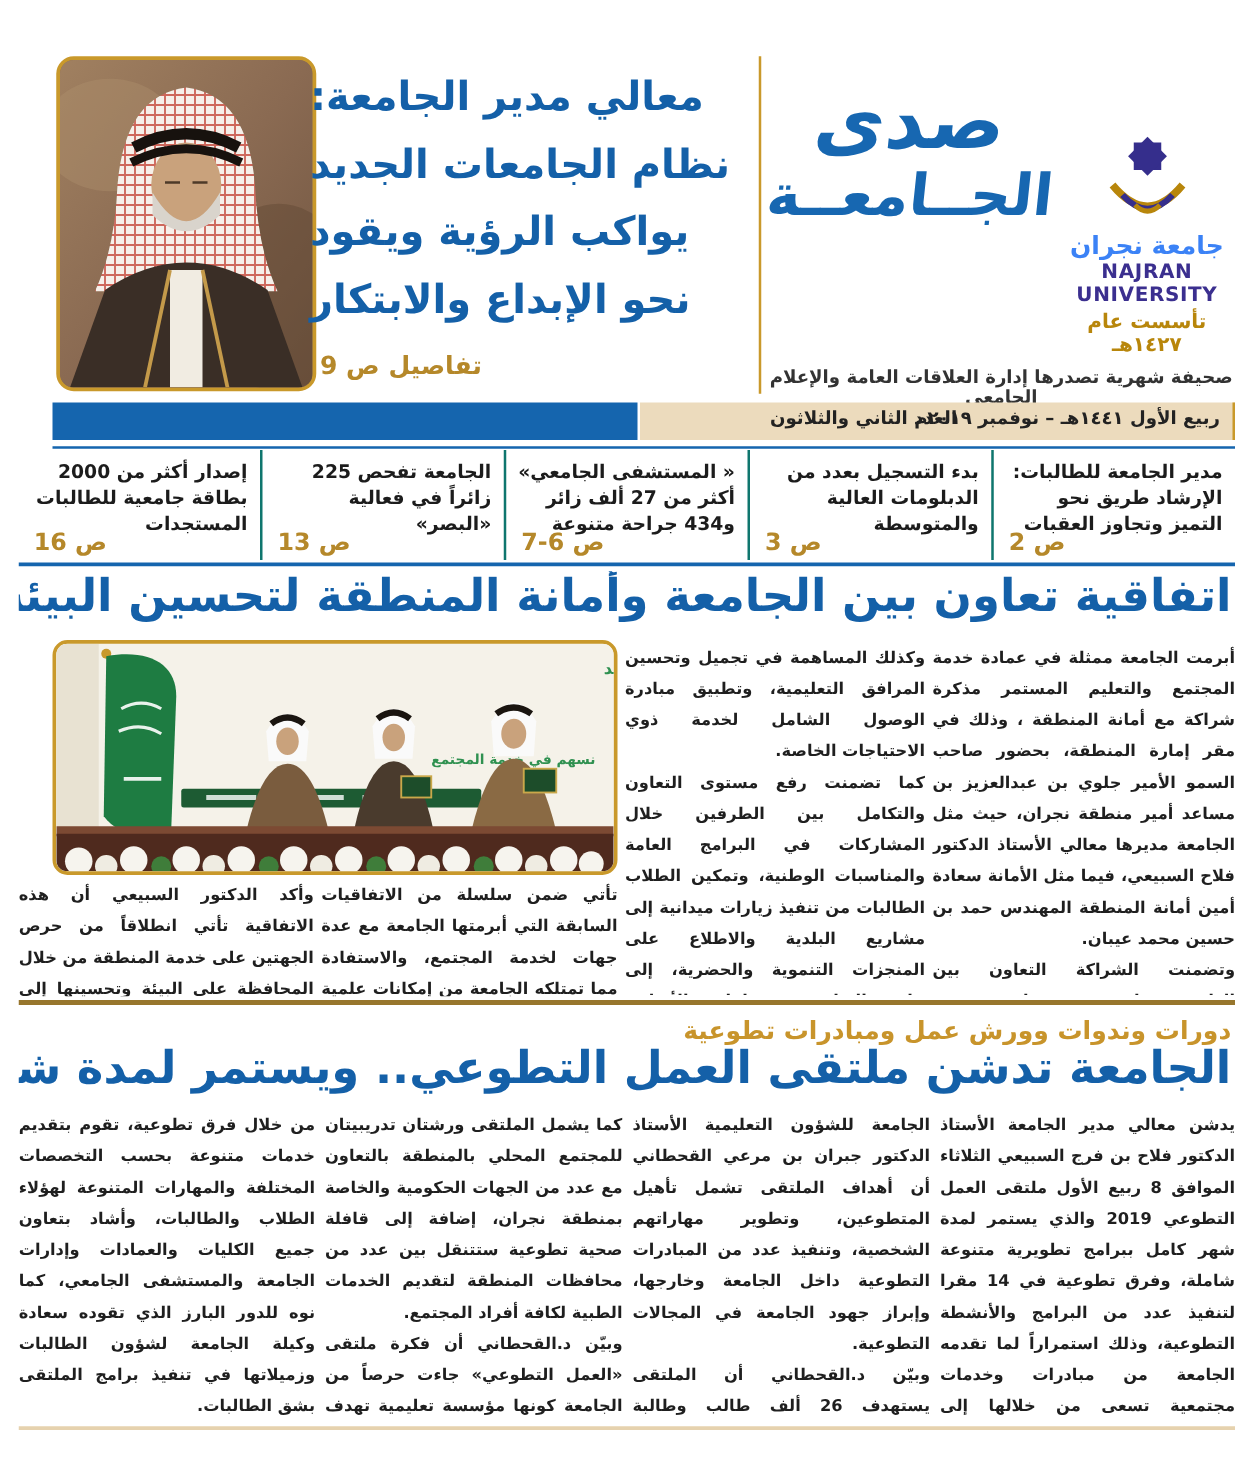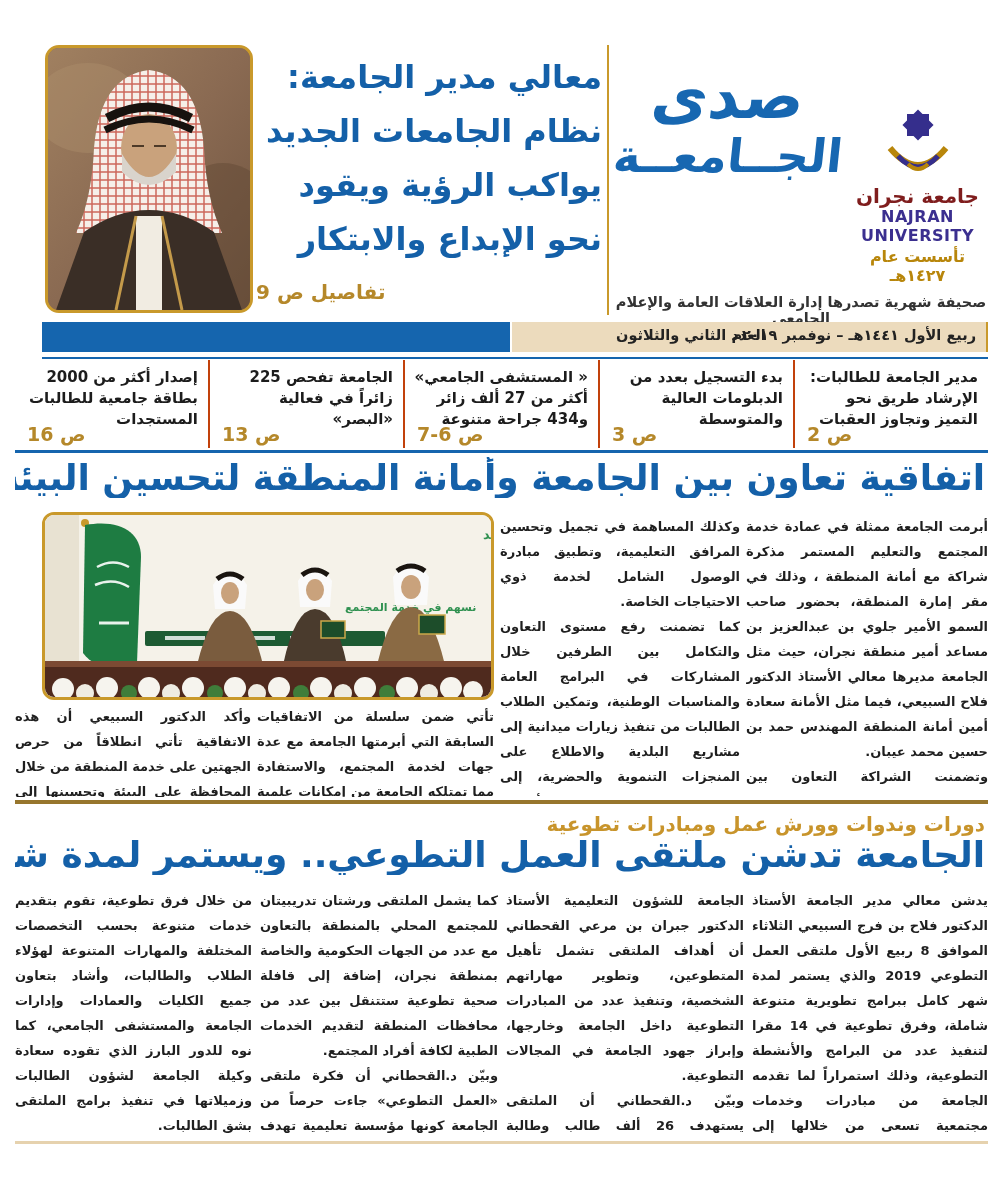--- a/index.html
+++ b/index.html
@@ -4,49 +4,49 @@
 <style>
   html,body{margin:0;padding:0;background:#ffffff;}
   #page{position:relative;width:1000px;height:1178px;background:#fff;
         font-family:"DejaVu Sans",sans-serif;direction:rtl;overflow:hidden;color:#1f1f1f;}
   .abs{position:absolute;}
 
   
   .photo1{left:45px;top:45px;width:208px;height:268px;border:3px solid #c9992b;
           border-radius:14px;overflow:hidden;box-sizing:border-box;background:#8a6a52;}
   .photo1 svg{display:block;}
-  .mast-headline{left:248px;top:50px;width:354px;text-align:right;font-size:32px;
+  .mast-headline{left:248px;top:50px;width:354px;text-align:left;font-size:32px;
           font-weight:900;color:#1460a8;line-height:54px;white-space:pre-line;}
   .details{left:256px;top:280px;font-size:20px;font-weight:800;color:#b5882a;}
   .mast-divider{left:607px;top:45px;width:2px;height:270px;background:#c9992b;}
 
   .sada{left:612px;top:66px;width:232px;text-align:center;color:#1767b1;}
   .sada .w1{display:block;font-size:62px;font-weight:900;line-height:1;transform:skewX(-6deg);}
   .sada .w2{display:block;font-size:46px;font-weight:900;line-height:1.05;margin-top:4px;transform:skewX(-6deg);}
 
   .nulogo{left:845px;top:108px;width:145px;text-align:center;}
   .nulogo svg{display:block;margin:0 auto;}
-  .nu-ar{font-size:20px;font-weight:900;color:#7f1d1d;line-height:1.05;}
+  .nu-ar{font-size:20px;font-weight:900;color:#3b82f6;line-height:1.05;}
   .nu-en{font-size:16px;font-weight:800;color:#3b2f8f;letter-spacing:.5px;}
   .nu-founded{font-size:16px;font-weight:700;color:#b8860b;margin-top:2px;}
 
   .tagline{left:612px;top:294px;width:378px;text-align:center;font-size:14.5px;
            font-weight:700;color:#333;}
 
   
   .bar-blue{left:42px;top:322px;width:468px;height:30px;background:#1565ae;}
   .bar-beige{left:512px;top:322px;width:476px;height:30px;background:#ecdbbd;
              border-right:2px solid #c9992b;box-sizing:border-box;}
   .bar-date{position:absolute;right:10px;top:5px;font-size:14.5px;font-weight:700;color:#222;}
   .bar-issue{position:absolute;left:104px;top:5px;font-size:14.5px;font-weight:700;color:#222;}
 
   
   .rule-blue-top{left:42px;top:357px;width:946px;height:2px;background:#1565ae;}
   .briefs{left:15px;top:360px;width:973px;height:88px;display:flex;}
-  .brief{flex:1;position:relative;padding:7px 10px 4px 8px;border-left:2px solid #c2410c;box-sizing:border-box;}
+  .brief{flex:1;position:relative;padding:7px 10px 4px 8px;border-left:2px solid #0f766e;box-sizing:border-box;}
   .brief:last-child{border-left:none;}
   .brief-text{font-size:15px;font-weight:800;color:#1c1c1c;line-height:21px;text-align:right;}
   .brief-page{position:absolute;bottom:3px;left:12px;font-size:19px;font-weight:900;color:#b5882a;}
   .rule-blue-bottom{left:15px;top:450px;width:973px;height:3px;background:#1565ae;}
 
   
   .a1-headline{left:15px;top:457px;width:970px;text-align:right;font-size:36px;font-weight:900;
                color:#1460a8;white-space:nowrap;overflow:hidden;}
   .photo2{left:42px;top:512px;width:452px;height:188px;border:3px solid #c9992b;border-radius:12px;
           overflow:hidden;box-sizing:border-box;background:#f5f2e9;}

